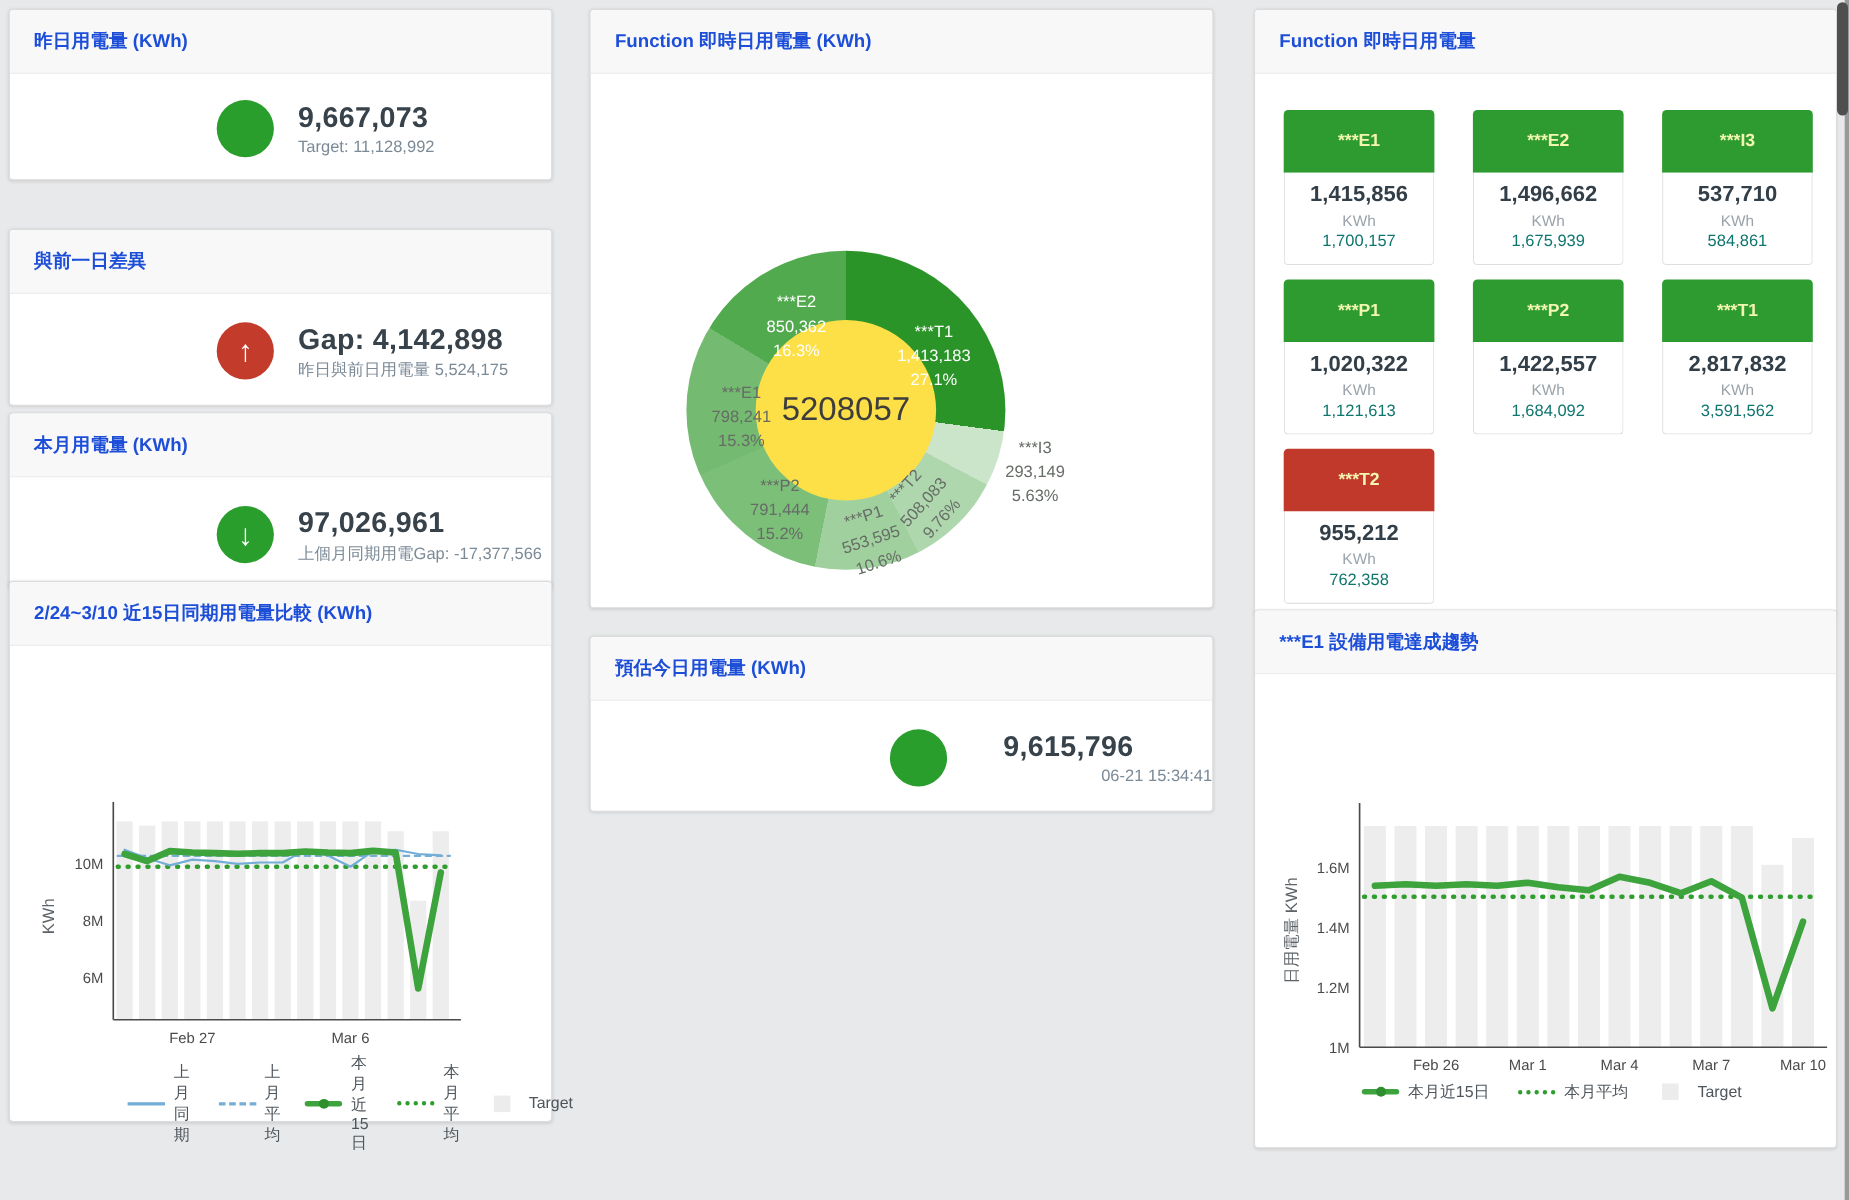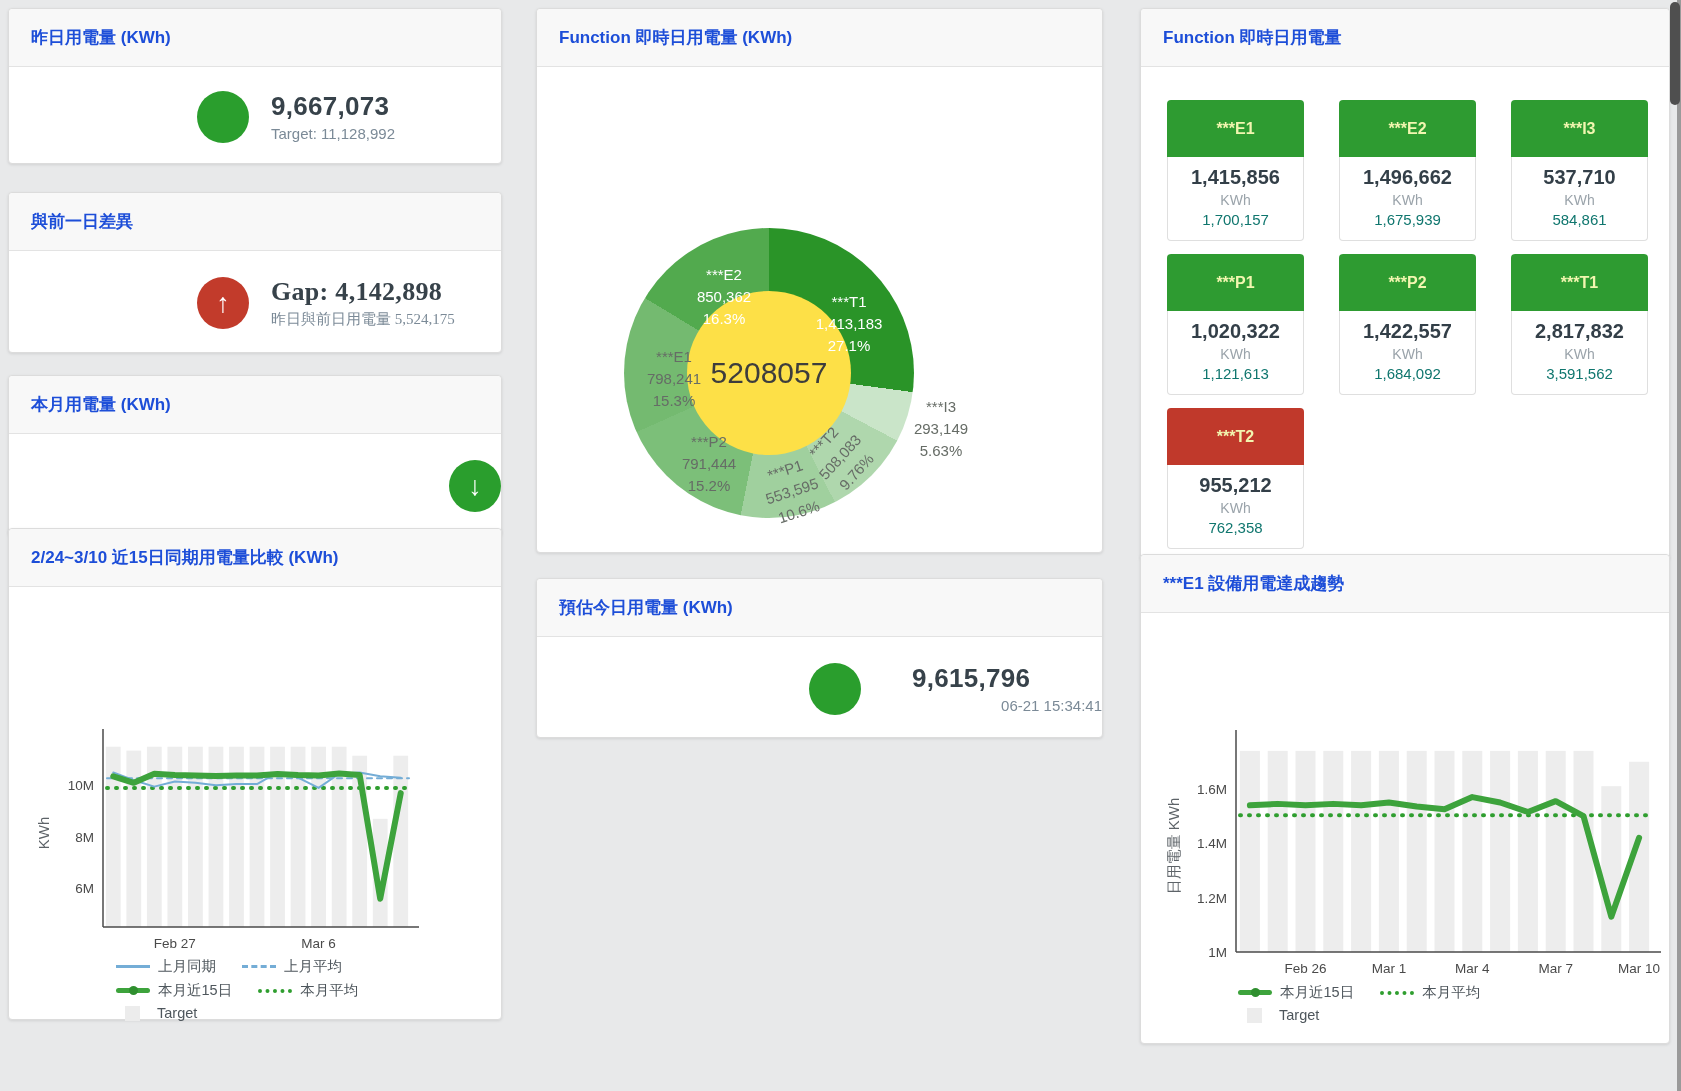--- a/index.html
+++ b/index.html
@@ -68,21 +68,21 @@
   }
   .tile-body {
     border:1px solid #dfdfdf; border-top:none; border-radius:0 0 4px 4px;
     background:#fff; text-align:center; padding:9px 2px 12px;
   }
   .tile-value { font-size:20px; font-weight:bold; color:#333f48; }
   .tile-unit { font-size:14px; color:#9aa3aa; margin-top:3px; }
   .tile-target { font-size:15px; color:#0f766e; margin-top:3px; }
   
   .chart-svg { position:absolute; left:0; }
-  .legend { position:absolute; display:flex; flex-direction:column; gap:5px; }
+  .legend { position:absolute; display:flex; flex-direction:row; gap:22px; }
   .legend-row { display:flex; gap:26px; align-items:center; }
   .legend-item { display:flex; align-items:center; gap:8px; font-size:14.5px; color:#4e565c; cursor:pointer; }
   .sw { display:inline-block; width:34px; position:relative; flex:0 0 auto; }
   .sw-blue-line { height:3px; background:#74add6; }
   .sw-blue-dash { height:0; border-top:3px dashed #74add6; }
   .sw-green-thick { height:5px; background:#3da33c; border-radius:3px; }
   .sw-green-thick::after {
     content:""; position:absolute; left:13px; top:-2px; width:9px; height:9px;
     border-radius:50%; background:#2f8f2f;
   }
@@ -101,35 +101,39 @@
   <div class="card-header">昨日用電量 (KWh)</div>
   <div class="stat-body">
     <div class="circle green"></div>
     <div class="stat-text">
       <div class="stat-value">9,667,073</div>
       <div class="stat-sub">Target: 11,128,992</div>
     </div>
   </div>
 </div>
 
-<div class="card" style="left:8px;top:192px;width:494px;height:161px;font-family:Liberation Serif, serif;">
+<div class="card" style="left:8px;top:208px;width:494px;height:161px;">
   <div class="card-header">與前一日差異</div>
   <div class="stat-body">
     <div class="circle red">↑</div>
     <div class="stat-text">
       <div class="stat-value">Gap: 4,142,898</div>
       <div class="stat-sub">昨日與前日用電量 5,524,175</div>
     </div>
   </div>
 </div>
 
 <div class="card" style="left:8px;top:375px;width:494px;height:161px;">
   <div class="card-header">本月用電量 (KWh)</div>
   <div class="stat-body">
     <div class="circle green">↓</div>
+    <div class="stat-text">
+      <div class="stat-value">97,026,961</div>
+      <div class="stat-sub">上個月同期用電Gap: -17,377,566</div>
+    </div>
   </div>
 </div>
 
 <div class="card" style="left:8px;top:528px;width:494px;height:492px;">
   <div class="card-header">2/24~3/10 近15日同期用電量比較 (KWh)</div>
   <svg id="compare-svg" class="chart-svg" style="top:140px;" width="494" height="282">
       <rect x="96.87466666666667" y="77.72602739726028" width="14.784" height="180.27397260273972" fill="#ededed"></rect>
       <rect x="117.40800000000002" y="81.58904109589042" width="14.784" height="176.41095890410958" fill="#ededed"></rect>
       <rect x="137.94133333333335" y="77.72602739726028" width="14.784" height="180.27397260273972" fill="#ededed"></rect>
       <rect x="158.47466666666668" y="77.72602739726028" width="14.784" height="180.27397260273972" fill="#ededed"></rect>

